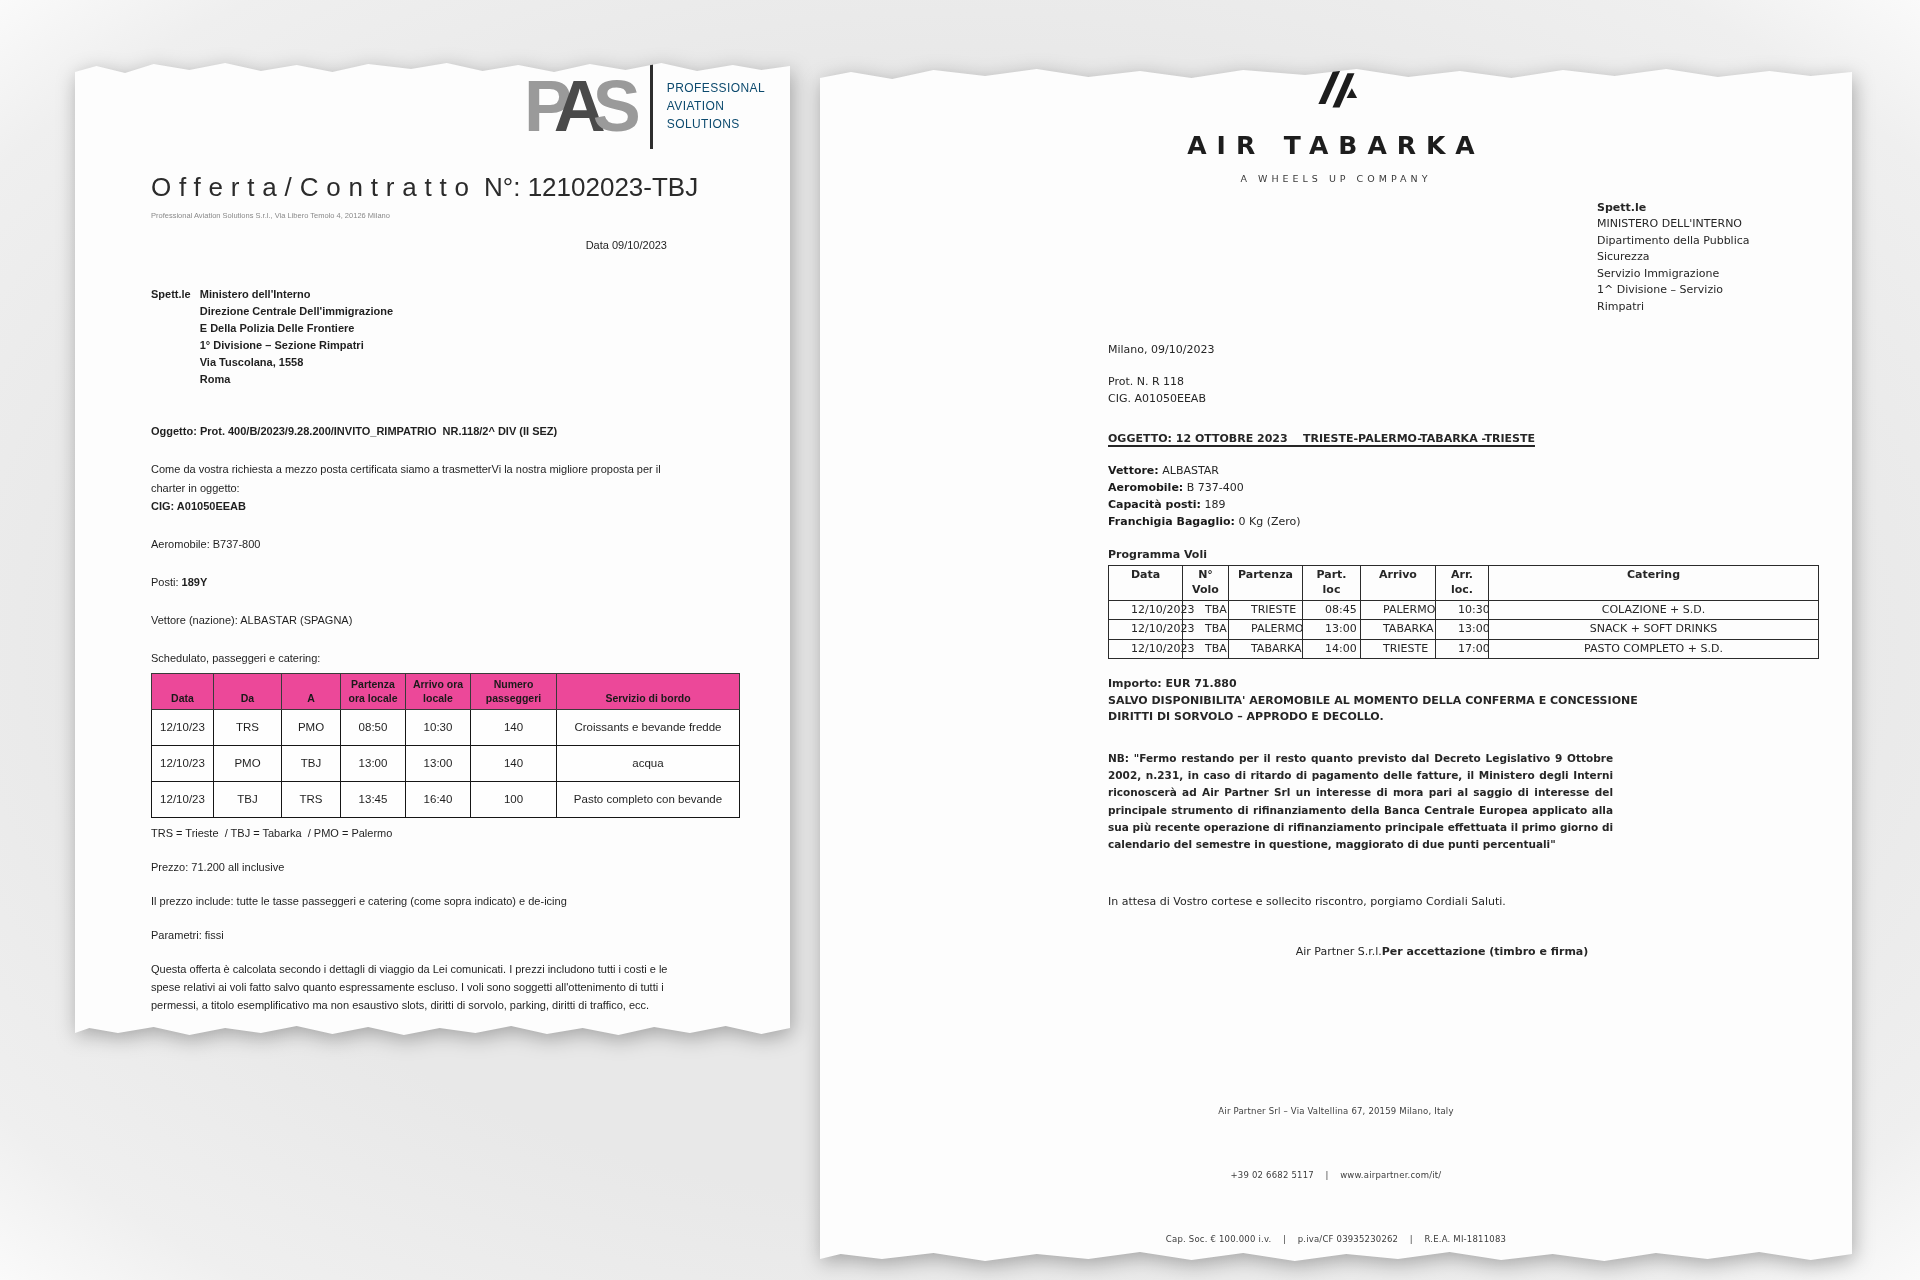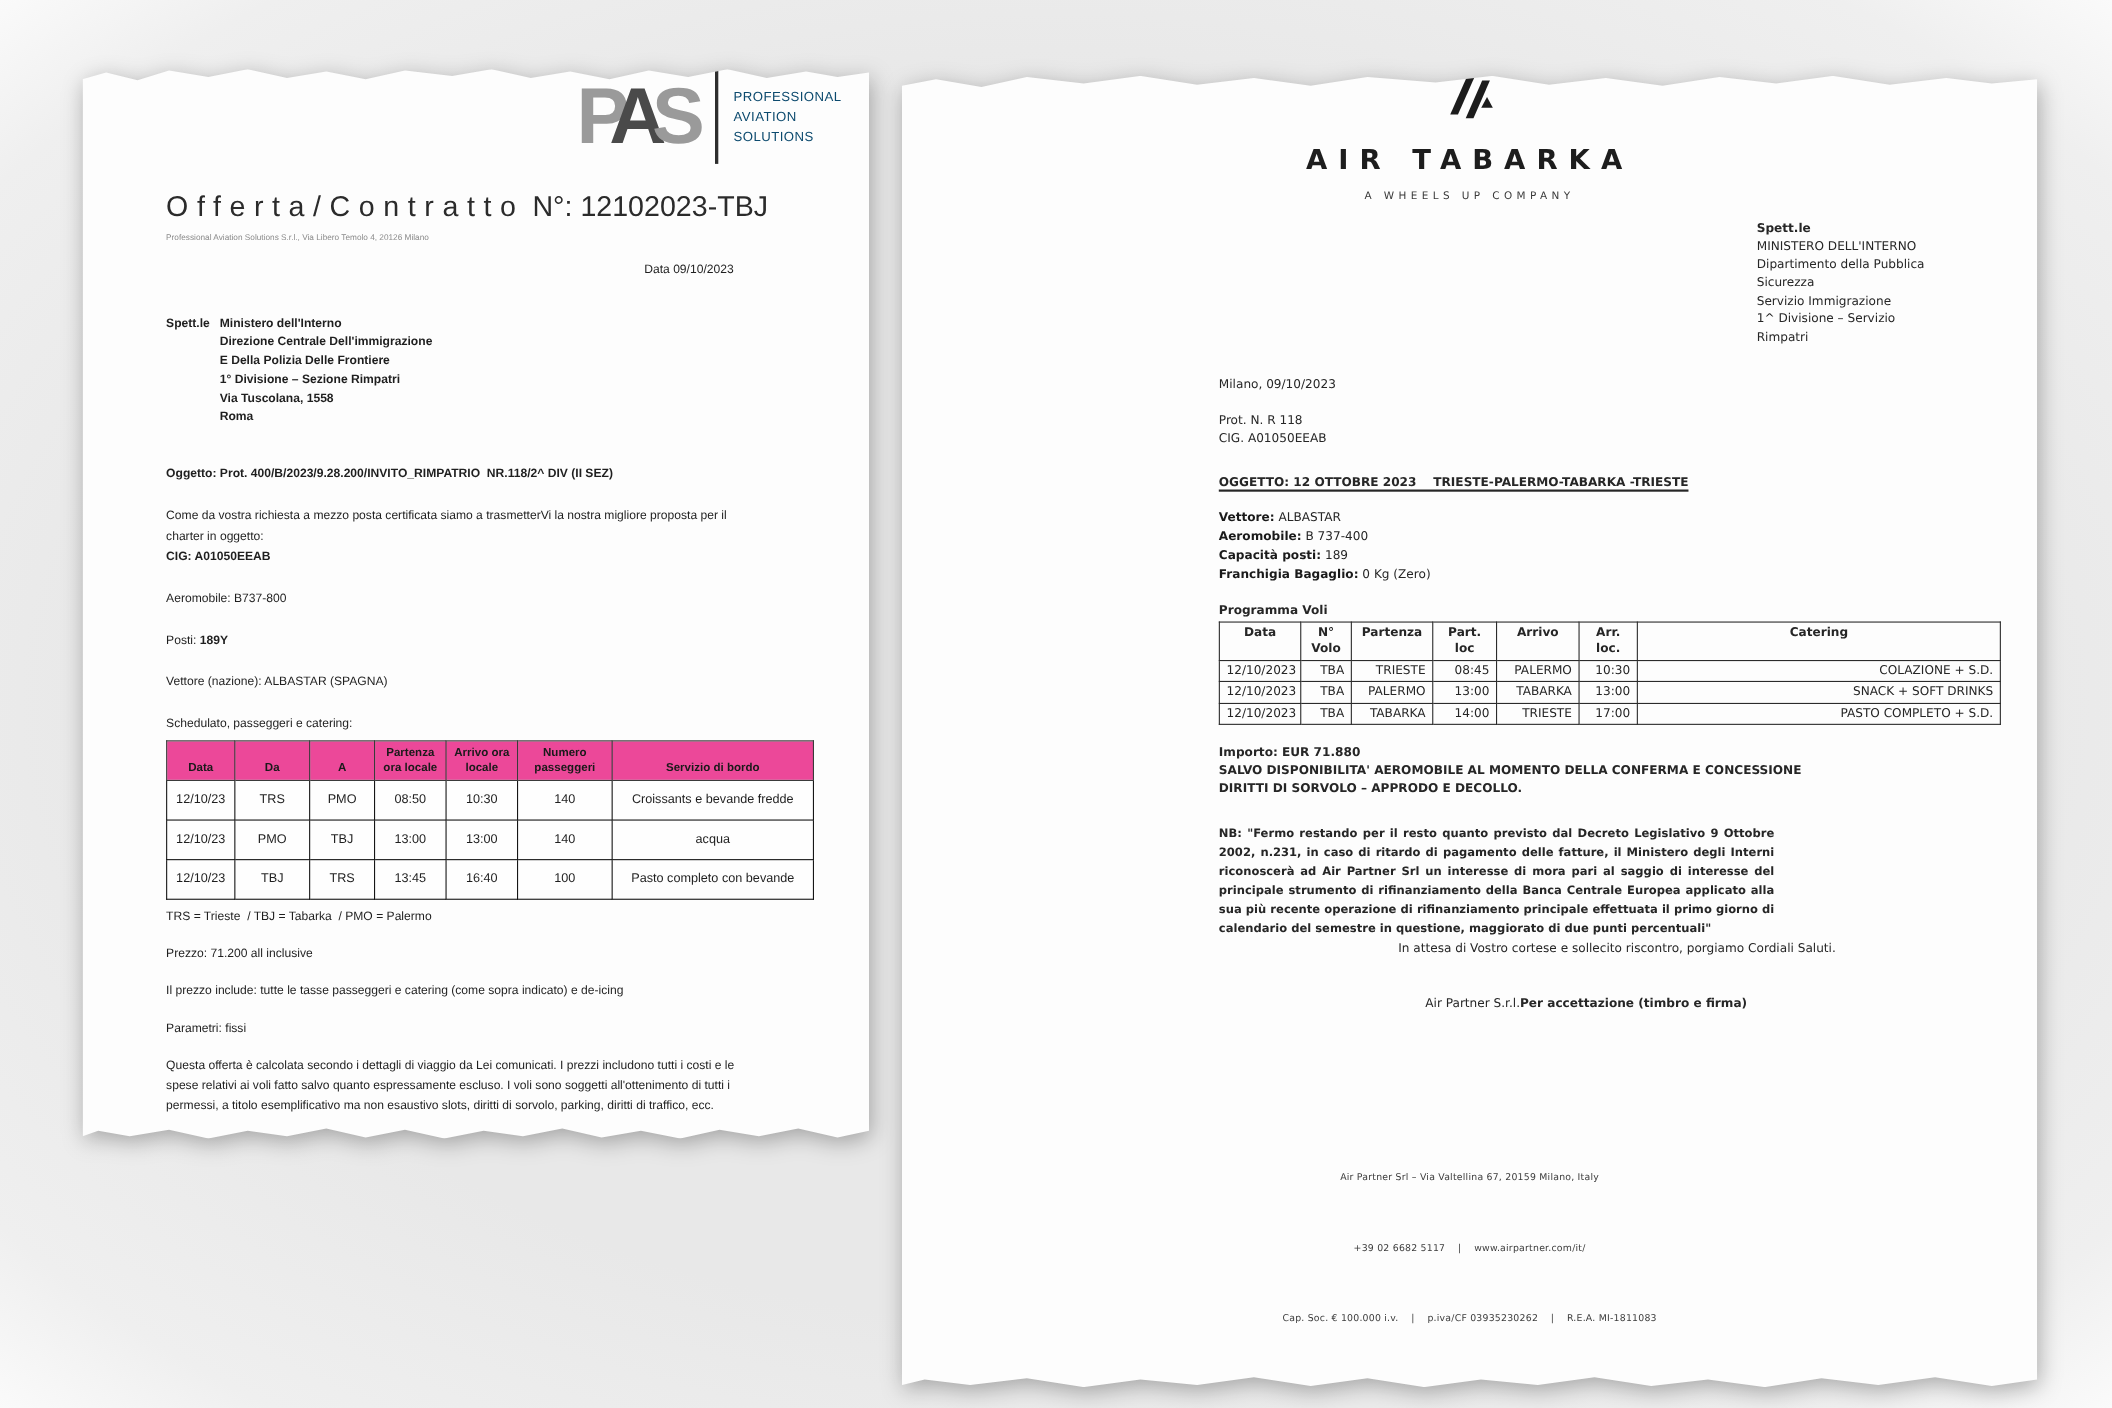--- a/index.html
+++ b/index.html
@@ -48,26 +48,26 @@
   .r-city{margin-top:26px;}
   .r-prot{margin-top:14px;}
   .r-oggetto{margin-top:22px;font-weight:700;text-decoration:underline;
     text-underline-offset:3px;text-decoration-thickness:1.5px;white-space:pre-wrap;}
   .r-details{margin-top:14px;line-height:1.55;}
   .r-label{font-weight:700;color:#1a1a1a;}
   .r-program{margin-top:16px;font-weight:700;}
   table.r-table{border-collapse:collapse;table-layout:fixed;width:710px;font-size:11px;margin-top:2px;}
   table.r-table th{border:1.5px solid #2b2b2b;font-weight:700;text-align:center;vertical-align:top;
     padding:2px 3px;white-space:pre-line;line-height:1.35;}
-  table.r-table td{border:1.5px solid #2b2b2b;text-align:right;padding:2px 6px;line-height:1.3;}
+  table.r-table td{border:1.5px solid #2b2b2b;text-align:center;padding:2px 22px;line-height:1.3;}
   .r-amount{margin-top:16px;font-weight:700;}
   .r-payment{margin-top:14px;}
   .r-avail{font-weight:700;max-width:540px;line-height:1.5;}
   .r-nb{margin-top:24px;font-weight:700;max-width:505px;text-align:justify;font-size:10.5px;line-height:1.65;}
-  .r-closing{text-align:center;}
+  .r-closing{margin-top:40px;}
   .r-signrow{margin-top:32px;display:flex;justify-content:center;width:668px;}
   .r-sign-right{font-weight:700;}
   .r-footer{margin-top:98px;text-align:center;font-size:8.5px;color:#3c3c3c;line-height:2.5;
     letter-spacing:0.2px;white-space:pre-wrap;}
 </style>
 </head>
 <body>
 
 <div class="backdrop"></div>
 

